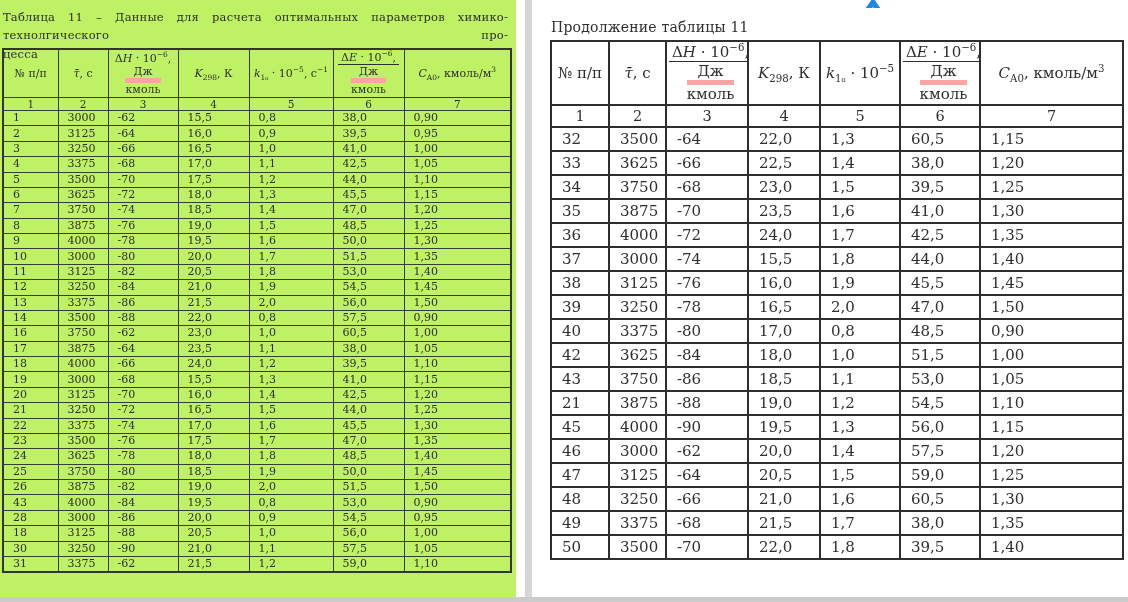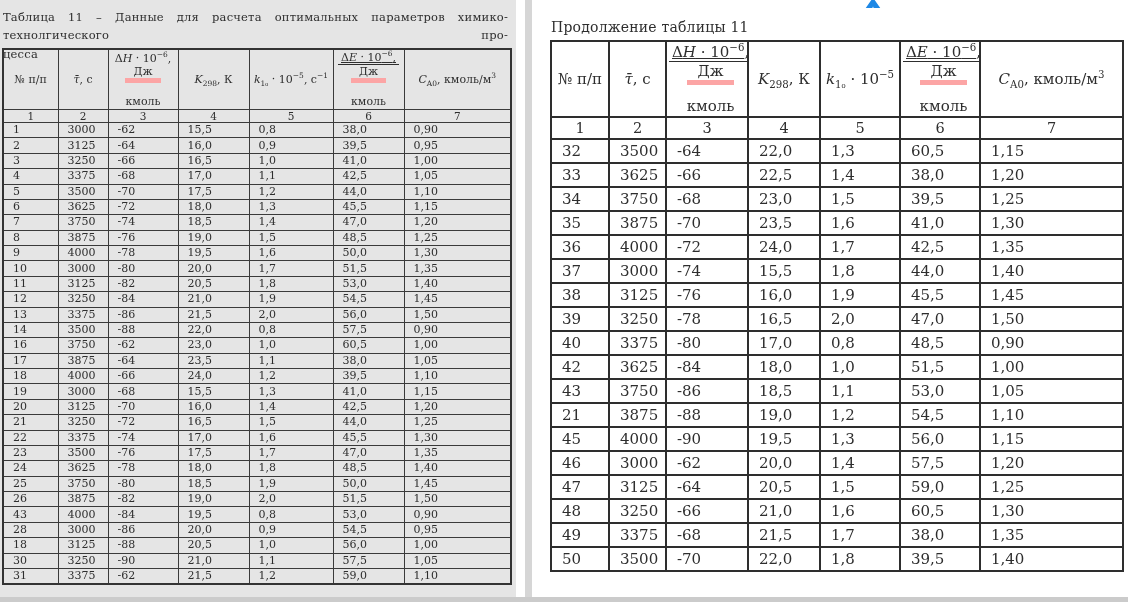--- a/index.html
+++ b/index.html
@@ -4,21 +4,21 @@
 <style>
   html,body{margin:0;padding:0;}
   body{
     width:1128px;height:602px;position:relative;overflow:hidden;
     background:#ffffff;color:#2e2e2e;
     font-family:"DejaVu Serif", serif;
   }
   i{font-style:italic;}
   sup,sub{font-size:68%;line-height:0;}
   
-  .page-left{position:absolute;left:0;top:0;width:516px;height:602px;background:#e5e5e5;}
+  .page-left{position:absolute;left:0;top:0;width:516px;height:602px;background:#bef264;}
   .title-left{position:absolute;left:3px;top:8px;width:505px;font-size:11.5px;line-height:1.6;letter-spacing:.2px;}
   .title-left .l1{display:block;text-align:justify;text-align-last:justify;}
   .title-left .l2{display:block;}
   table{border-collapse:collapse;table-layout:fixed;}
   th,td{border:1px solid #3a3a3a;overflow:hidden;white-space:nowrap;}
   th{font-weight:normal;text-align:center;vertical-align:middle;}
   .tbl-left{position:absolute;left:2px;top:48px;width:508px;font-size:11px;}
   .tbl-left th,.tbl-left td{border:1px solid #3a3a3a;}
   .tbl-left{border:2px solid #333;}
   .tbl-left col:nth-child(1){width:55px}
@@ -45,24 +45,24 @@
   .tbl-right col:nth-child(4){width:72px}
   .tbl-right col:nth-child(5){width:80px}
   .tbl-right col:nth-child(6){width:80px}
   .tbl-right col:nth-child(7){width:143px}
   .tbl-right thead tr:first-child th{height:58px;font-size:15px;padding:1px 2px;}
   .tbl-right thead tr.num-row th{height:20px;font-size:14.5px;padding:0;}
   .tbl-right td{height:16px;line-height:16px;padding:3px 0 3px 10px;text-align:left;font-size:15px;}
   
   .frac{display:inline-block;text-align:center;vertical-align:middle;}
   .ftop{display:block;padding:0 3px;}
-  .ftop.bar{border-bottom:1px solid #2e2e2e;text-decoration:underline;}
+  .ftop.bar{border-bottom:1px solid #2e2e2e;}
   .finner{display:inline-block;}
   .fnum{display:block;border-bottom:5px solid #fca5a5;padding:0 3px;}
-  .fden{display:block;margin-top:12px;}
+  .fden{display:block;}
   
   .app-icon-partial{position:absolute;left:856px;top:0;width:34px;height:8px;overflow:hidden;cursor:pointer;}
 </style>
 </head>
 <body>
 
 <div class="page-left">
   <div class="title-left">
     <span class="l1">Таблица 11 – Данные для расчета оптимальных параметров химико-технолгического про-</span>
     <span class="l2">цесса</span>

